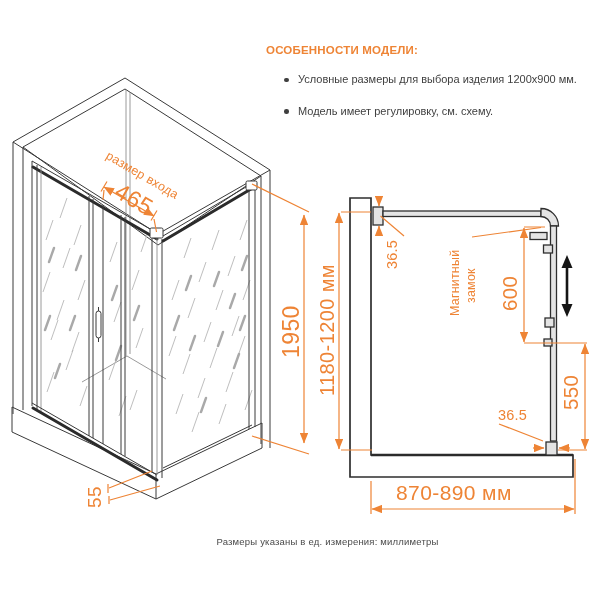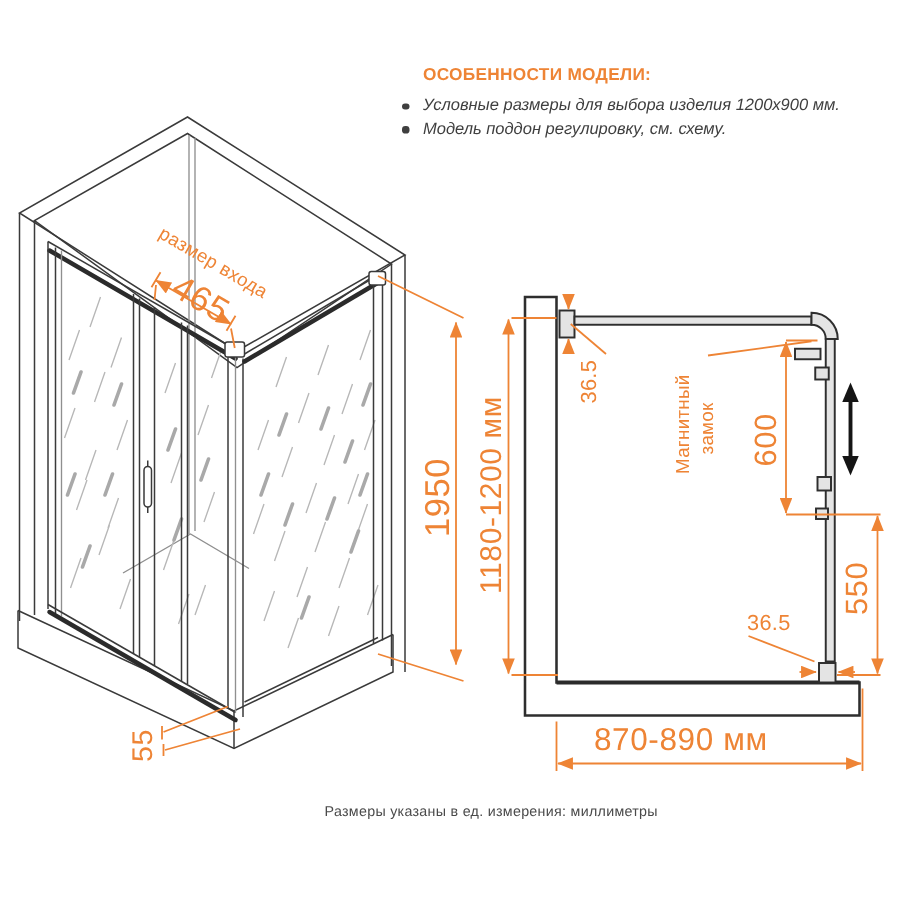--- a/index.html
+++ b/index.html
@@ -16,23 +16,23 @@
   .wall {stroke:#2e2e2e;stroke-width:1.7;fill:#fff;}
   .bar  {stroke:#2e2e2e;stroke-width:1.3;fill:#e4e4e4;}
   .cap  {stroke:#3a3a3a;stroke-width:1;fill:#fff;}
   .blk  {fill:#151515;}
   .dim  {stroke:#EE8435;stroke-width:1.2;fill:none;}
   .dimtxt{fill:#EE8435;letter-spacing:.4px;}
   .dimtxt.sm{letter-spacing:.2px;}
 
   
   .features{position:absolute;left:262px;top:44px;width:334px;color:#3f3f3f;}
-  .features-title{margin-left:20px;color:#EE8435;font-weight:bold;font-size:11.5px;letter-spacing:.2px;}
+  .features-title{margin-left:4px;color:#EE8435;font-weight:bold;font-size:11.5px;letter-spacing:.2px;}
   .features ul{list-style:none;margin:7px 0 0 0;padding:0;font-size:11px;line-height:15.5px;}
-  .features li{position:relative;padding-left:20px;margin:0;font-style:italic;}
+  .features li{position:relative;padding-left:20px;margin:16px;}
   .features li::before{content:"";position:absolute;left:6px;top:5.5px;width:4.5px;height:4.5px;
                        border-radius:50%;background:#3f3f3f;}
   .note{position:absolute;left:0;top:536px;width:655px;text-align:center;
         font-size:9.5px;color:#4a4a4a;letter-spacing:.2px;}
 </style>
 </head>
 <body>
 
 <div id="canvas">
 
@@ -188,18 +188,18 @@
       <line class="dim" x1="372" y1="509" x2="574" y2="509" marker-start="url(#ar)" marker-end="url(#ar)"></line>
       <text class="dimtxt" x="396" y="500" font-size="21">870-890 мм</text>
     </g>
   </g>
 </svg>
 
   <div class="features">
     <div class="features-title">ОСОБЕННОСТИ МОДЕЛИ:</div>
     <ul>
       <li>Условные размеры для выбора изделия 1200x900 мм.</li>
-      <li>Модель поддон регулировку, см. схему.</li>
+      <li>Модель имеет регулировку, см. схему.</li>
     </ul>
   </div>
 
   <div class="note">Размеры указаны в ед. измерения: миллиметры</div>
 </div>
 
 </body></html>

